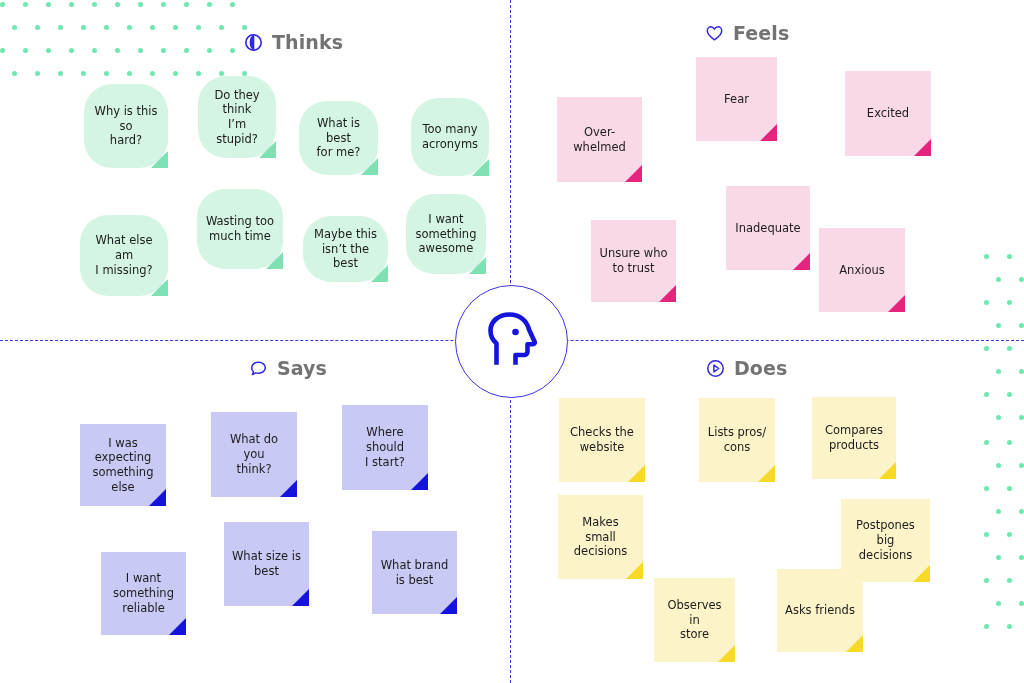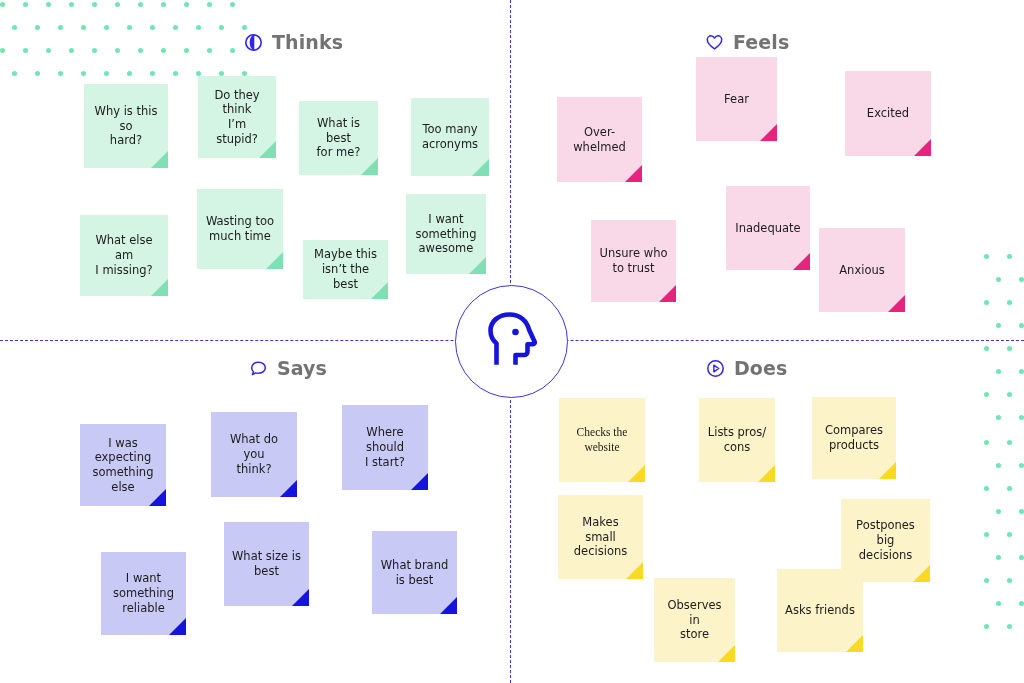--- a/index.html
+++ b/index.html
@@ -43,21 +43,21 @@
   .note{
     position:absolute;display:flex;align-items:center;justify-content:center;
     text-align:center;box-sizing:border-box;padding:6px 8px;
     font-size:11.5px;line-height:1.28;color:#1c1c1c;
   }
   .note .txt{position:relative;z-index:2;white-space:pre-line;}
   .fold{
     position:absolute;right:0;bottom:0;width:0;height:0;z-index:3;
   }
   
-  .n-think{background:#d4f5e4;}
+  .n-think{background:#d4f5e4;border-radius:28px;}
   .n-think .fold{border-left:17px solid transparent;border-bottom:17px solid #7fe0b4;}
   .n-feel{background:#f9d9e8;}
   .n-feel .fold{border-left:17px solid transparent;border-bottom:17px solid #e5247e;}
   .n-say{background:#c9c9f6;}
   .n-say .fold{border-left:17px solid transparent;border-bottom:17px solid #1414dd;}
   .n-do{background:#fcf3c9;}
   .n-do .fold{border-left:17px solid transparent;border-bottom:17px solid #f7d926;}
 </style>
 </head>
 <body>
@@ -156,21 +156,21 @@
     <span>
       <svg width="19" height="19" viewBox="0 0 20 20">
         <circle cx="10" cy="10" r="8.1" fill="none" stroke="#2f27e8" stroke-width="1.7"></circle>
         <path d="M10 1.9 L10 18.1" stroke="#2f27e8" stroke-width="1.7"></path>
         <path d="M10 2.2 C4.6 3.6 4.6 16.4 10 17.8 Z" fill="#2f27e8"></path>
       </svg>
     </span>
     <span>Thinks</span>
   </div>
 
-  <div class="quad-title" style="left:705px;top:31px;">
+  <div class="quad-title" style="left:705px;top:22px;">
     <span>
       <svg width="19" height="19" viewBox="0 0 20 20">
         <path d="M10 16.6 C10 16.6 2.4 11.7 2.4 7.2 C2.4 4.6 4.3 3 6.2 3 C7.9 3 9.3 4.1 10 5.3 C10.7 4.1 12.1 3 13.8 3 C15.7 3 17.6 4.6 17.6 7.2 C17.6 11.7 10 16.6 10 16.6 Z" fill="none" stroke="#2f27e8" stroke-width="1.6" stroke-linejoin="round"></path>
       </svg>
     </span>
     <span>Feels</span>
   </div>
 
   <div class="quad-title" style="left:249px;top:357px;">
     <span>
@@ -225,21 +225,21 @@
     <div class="note n-think" style="left: 80px; top: 215px; width: 88px; height: 81px;">
       <span class="txt">What else am
 I missing?</span>
       <span class="fold"></span>
     </div>
     <div class="note n-think" style="left: 197px; top: 189px; width: 86px; height: 80px;">
       <span class="txt">Wasting too
 much time</span>
       <span class="fold"></span>
     </div>
-    <div class="note n-think" style="left: 303px; top: 240px; width: 85px; height: 59px;">
+    <div class="note n-think" style="left: 303px; top: 216px; width: 85px; height: 66px;">
       <span class="txt">Maybe this
 isn’t the best</span>
       <span class="fold"></span>
     </div>
     <div class="note n-think" style="left: 406px; top: 194px; width: 80px; height: 80px;">
       <span class="txt">I want
 something
 awesome</span>
       <span class="fold"></span>
     </div>
@@ -295,21 +295,21 @@
     <div class="note n-say" style="left: 224px; top: 522px; width: 85px; height: 84px;">
       <span class="txt">What size is
 best</span>
       <span class="fold"></span>
     </div>
     <div class="note n-say" style="left: 372px; top: 531px; width: 85px; height: 83px;">
       <span class="txt">What brand
 is best</span>
       <span class="fold"></span>
     </div>
-    <div class="note n-do" style="left: 559px; top: 398px; width: 86px; height: 84px; font-family: Liberation Serif, serif;">
+    <div class="note n-do" style="left: 559px; top: 398px; width: 86px; height: 84px;">
       <span class="txt">Checks the
 website</span>
       <span class="fold"></span>
     </div>
     <div class="note n-do" style="left: 699px; top: 398px; width: 76px; height: 84px;">
       <span class="txt">Lists pros/
 cons</span>
       <span class="fold"></span>
     </div>
     <div class="note n-do" style="left: 812px; top: 397px; width: 84px; height: 82px;">

